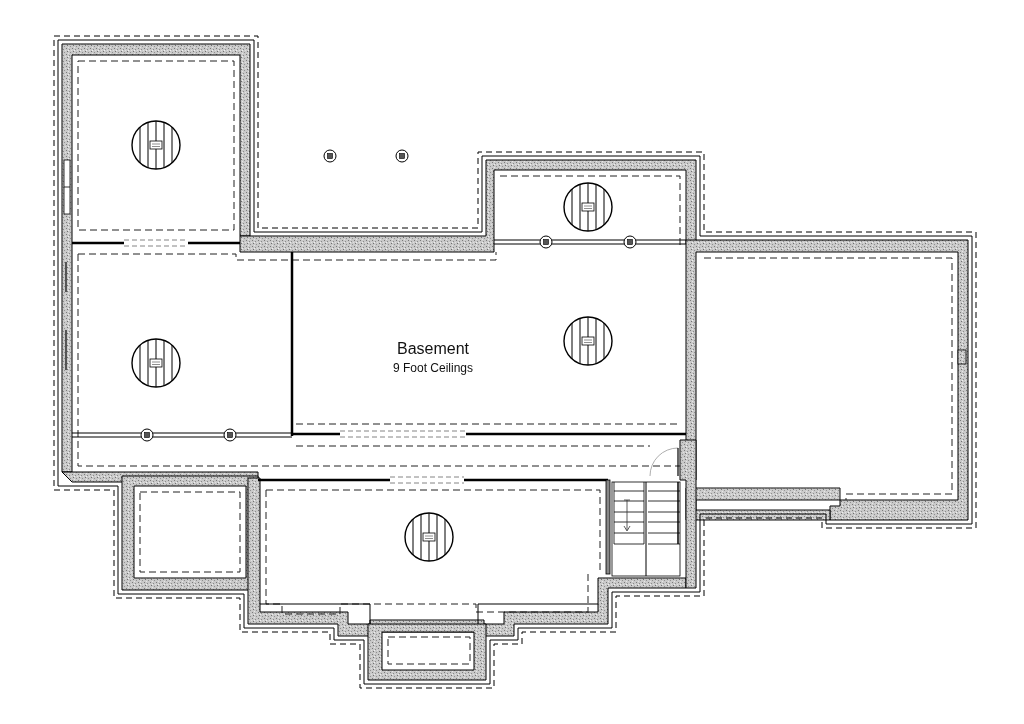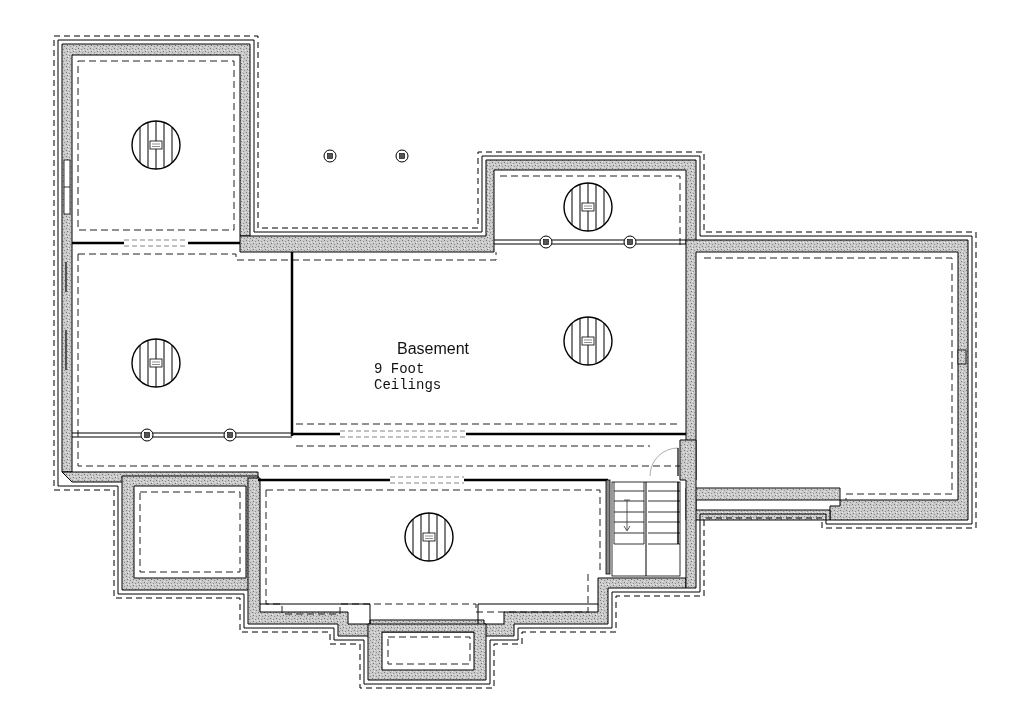--- a/index.html
+++ b/index.html
@@ -1,19 +1,19 @@
 <!DOCTYPE html>
 <html><head>
 <meta charset="utf-8">
 <style>
   html, body { margin: 0; padding: 0; background: #ffffff; }
   body { width: 1024px; height: 724px; position: relative; overflow: hidden; font-family: "Liberation Sans", sans-serif; }
   #plan { position: absolute; left: 0; top: 0; }
   .room-title { position: absolute; left: 374px; top: 340px; width: 118px; text-align: center; font-size: 16px; color: #111; font-family: "Liberation Sans", sans-serif; }
-  .room-sub { position: absolute; left: 374px; top: 361px; width: 118px; font-size: 14px; color: #111; font-family: Liberation Mono, monospace; }
+  .room-sub { position: absolute; left: 374px; top: 361px; width: 118px; text-align: center; font-size: 12px; color: #111; font-family: Liberation Sans, sans-serif; }
 </style>
 </head>
 <body>
 
 <svg id="plan" width="1024" height="724" viewBox="0 0 1024 724" xmlns="http://www.w3.org/2000/svg">
   <defs>
     <pattern id="stipple" width="6" height="6" patternUnits="userSpaceOnUse">
       <rect width="6" height="6" fill="#c9c9c9"></rect>
       <rect x="0" y="0" width="1" height="1" fill="#7a7a7a"></rect>
       <rect x="3" y="1" width="1" height="1" fill="#8a8a8a"></rect>

